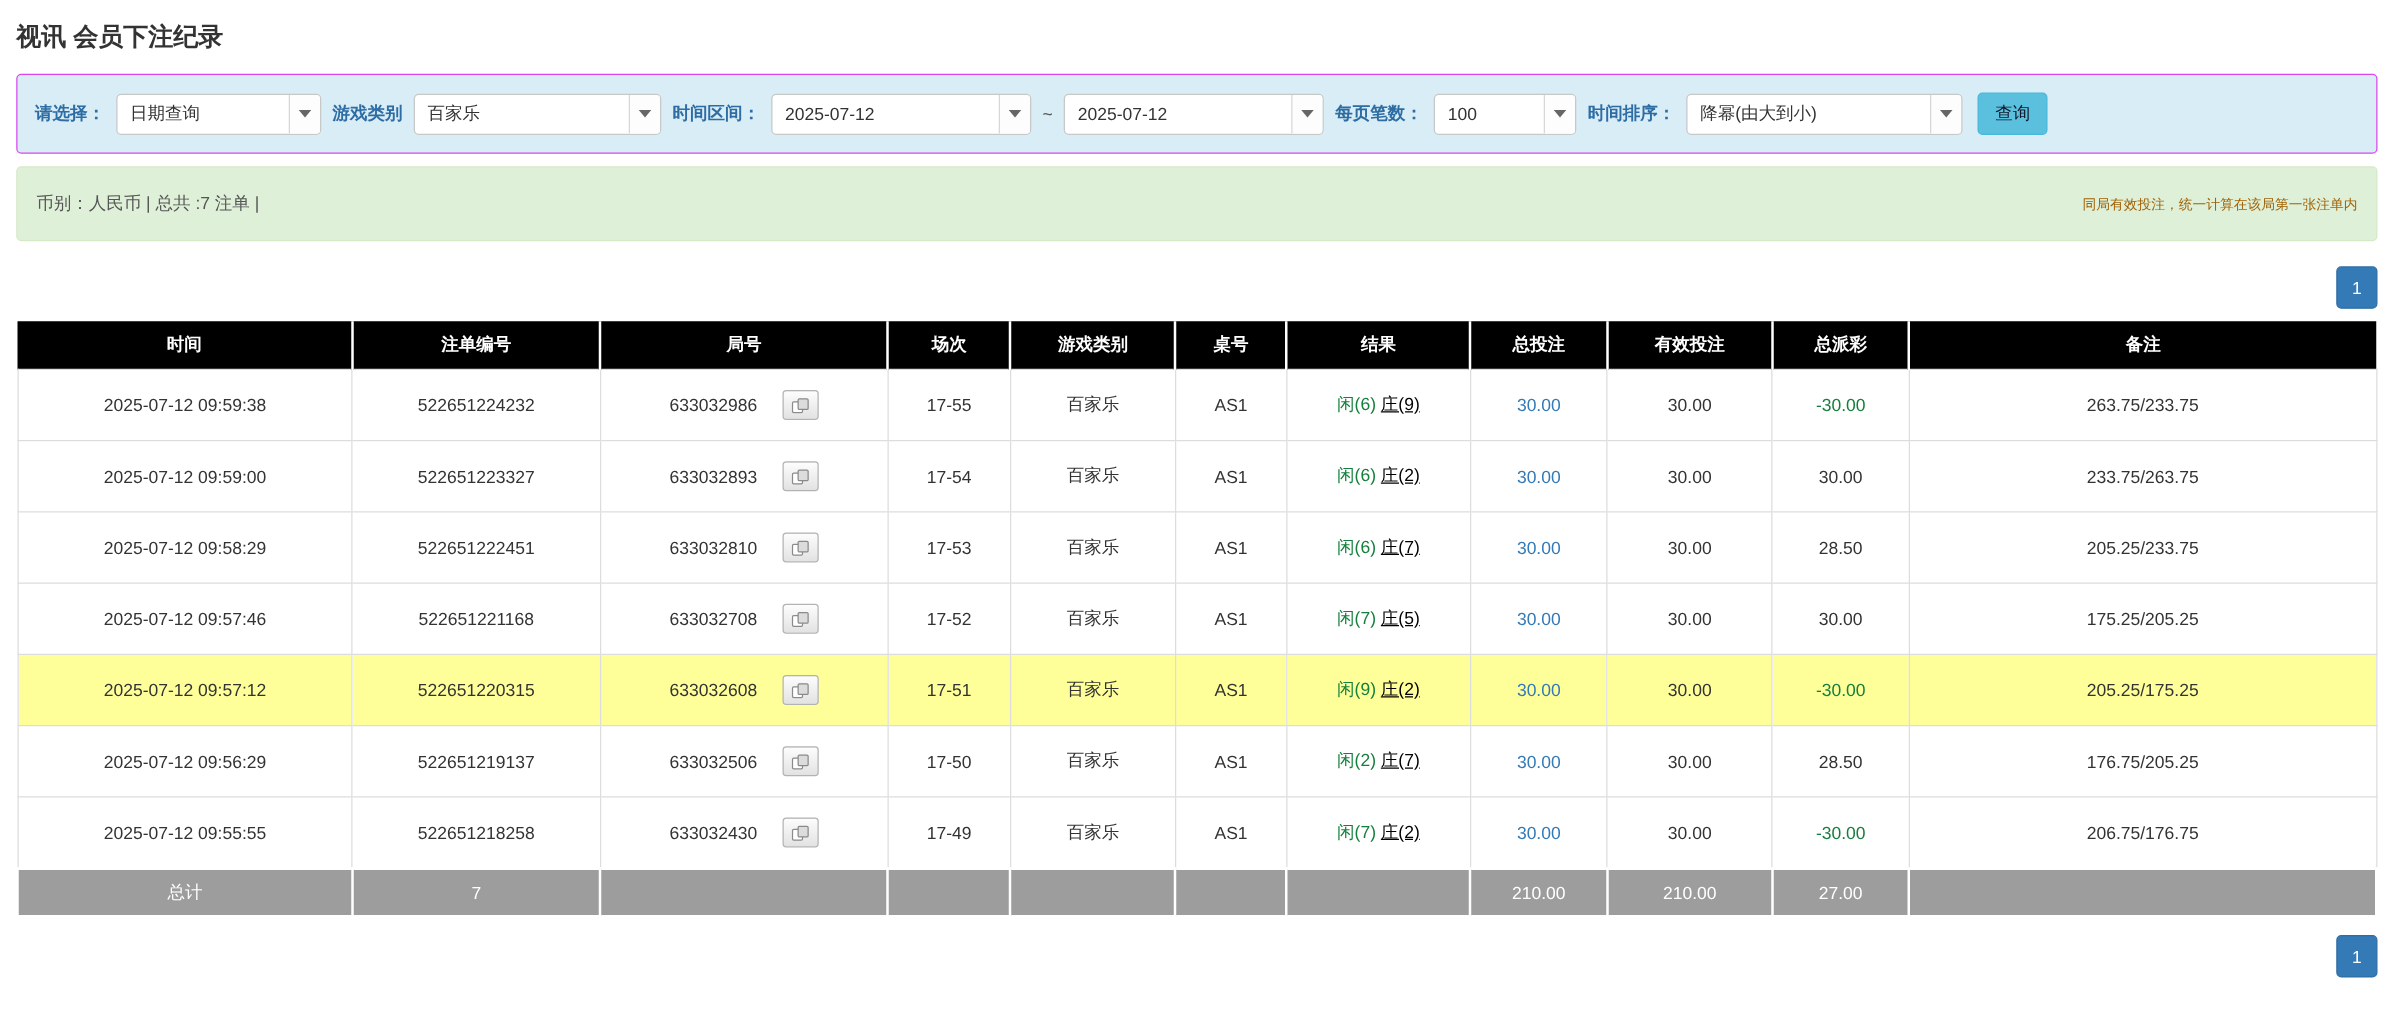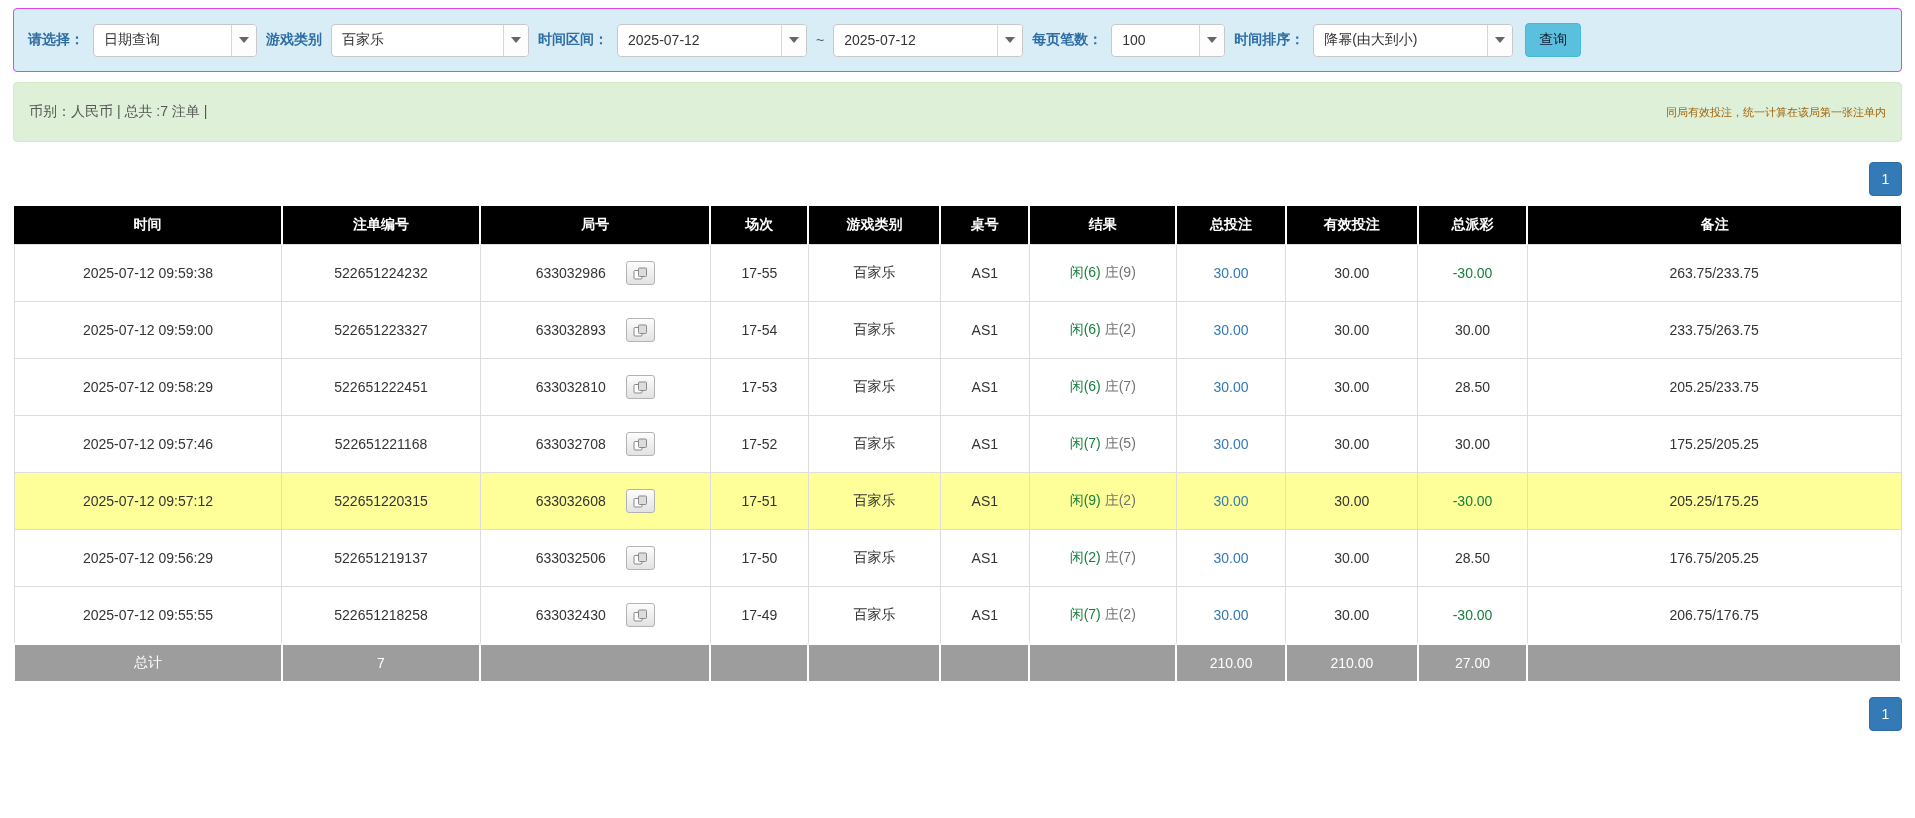--- a/index.html
+++ b/index.html
@@ -43,23 +43,23 @@
     background: #fdfdfd;
   }
   .caret {
     width: 0; height: 0;
     border-left: 5px solid transparent;
     border-right: 5px solid transparent;
     border-top: 6px solid #666;
   }
   .w-query { width: 164px; }
   .w-game  { width: 198px; }
-  .w-date  { width: 190px; }
+  .w-date  { width: 208px; }
   .w-size  { width: 114px; }
-  .w-sort  { width: 200px; }
+  .w-sort  { width: 221px; }
   .tilde { color: #555; }
   .btn-search {
     background: #5bc0de;
     border: 1px solid #46b8da;
     color: #0f172a;
     border-radius: 4px;
     padding: 7px 13px;
     font-size: 14px;
     font-family: inherit;
     cursor: pointer;
@@ -112,21 +112,21 @@
     background: #fff;
     border: 1px solid #ddd;
     text-align: center;
     padding: 16px 8px;
     color: #333;
     overflow: hidden;
     white-space: nowrap;
   }
   tr.hl td { background: #ffff99; }
   .res-player { color: #15803d; }
-  .res-banker { color: #737373; }
+  .res-banker { color: #000000; text-decoration: underline; }
   .bet-link { color: #337ab7; text-decoration: none; cursor: pointer; }
   .neg { color: #15803d; }
   tfoot td {
     background: #9d9d9d;
     color: #fff;
     border: 2px solid #fff;
     text-align: center;
     padding: 9px 6px;
   }
   .round-wrap { display: inline-flex; align-items: center; gap: 20px; }
@@ -138,20 +138,21 @@
     display: inline-flex; align-items: center; justify-content: center;
     cursor: pointer;
     padding: 0;
   }
 </style>
 </head>
 <body>
 
 <div class="page">
 
+  <div class="title">视讯 会员下注纪录</div>
 
   <div class="filter-bar">
     <span class="flabel">请选择：</span>
     <div class="combo w-query">
       <span class="combo-text">日期查询</span>
       <span class="combo-arrow">
           <i class="caret"></i>
         </span>
     </div>
 

